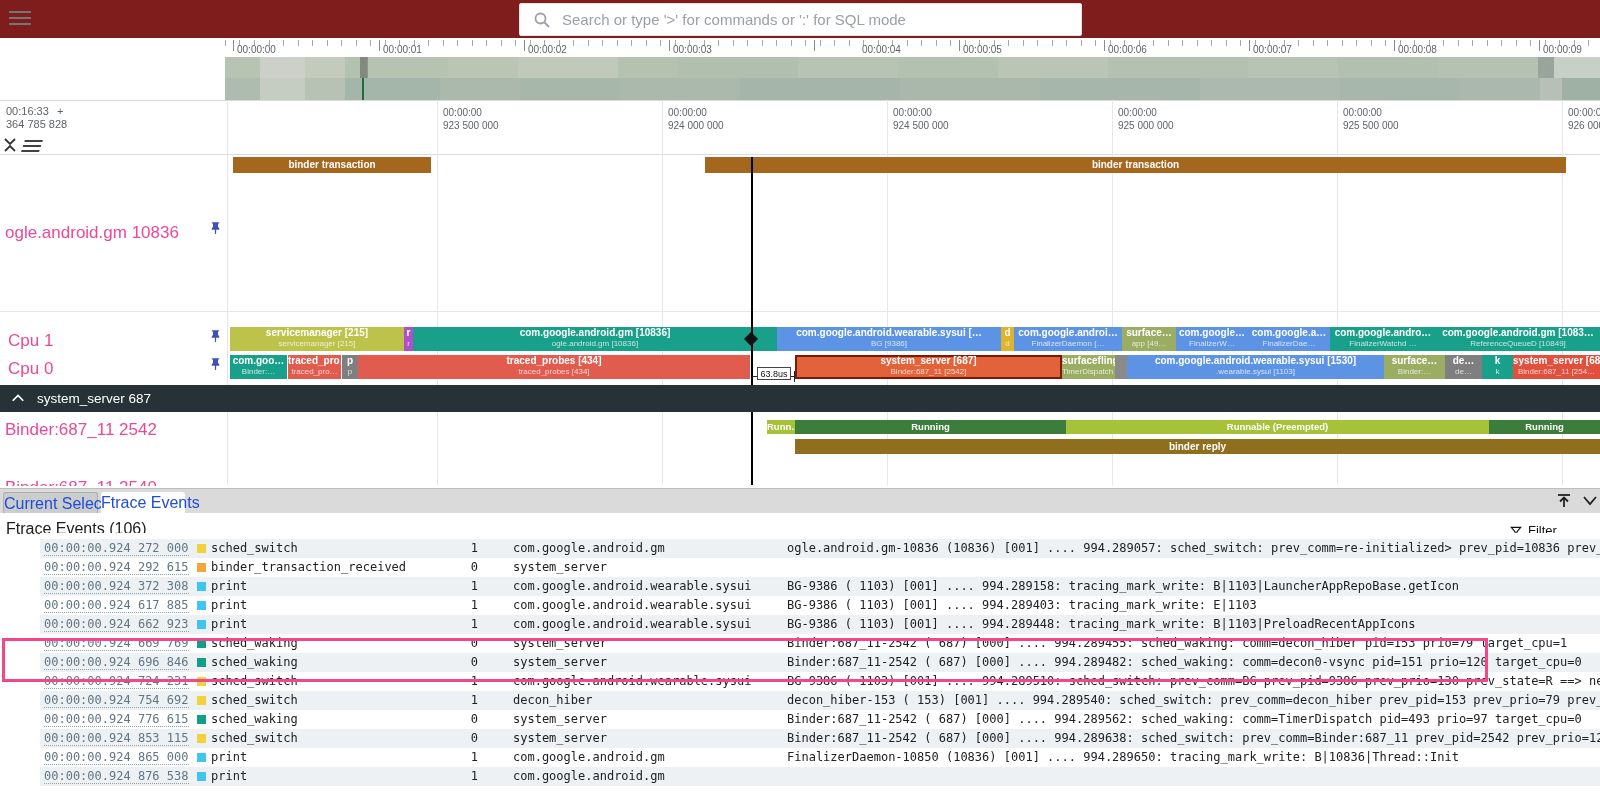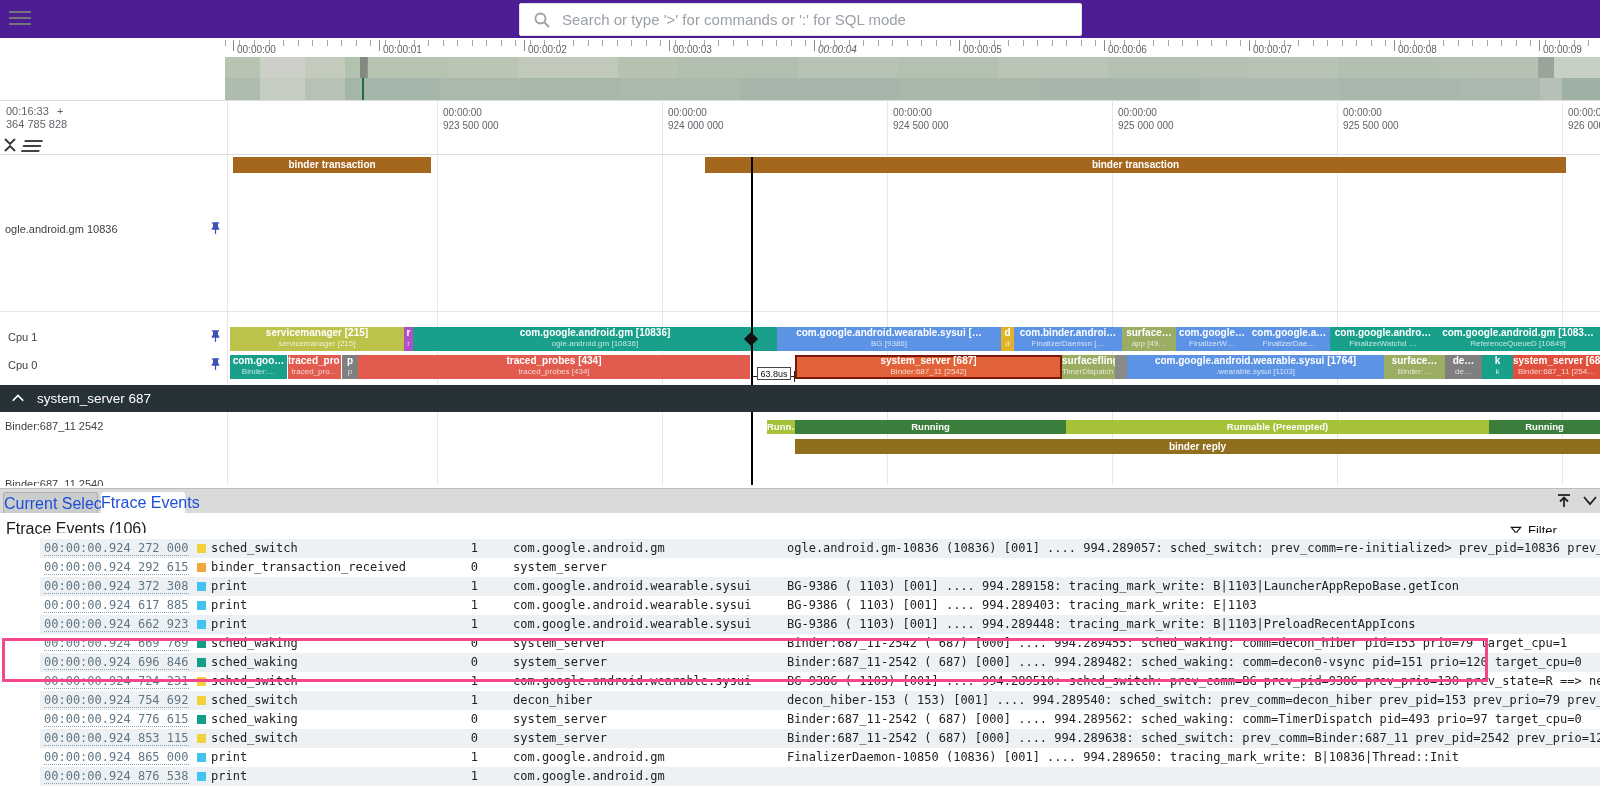--- a/index.html
+++ b/index.html
@@ -1,20 +1,20 @@
 <!DOCTYPE html>
 <html><head>
 <meta charset="utf-8">
 <style>
   html,body{margin:0;padding:0;background:#fff;}
   #stage{position:relative;width:1600px;height:809px;overflow:hidden;background:#fff;
          font-family:"Liberation Sans",sans-serif;-webkit-font-smoothing:antialiased;}
 
   
-  #topbar{position:absolute;left:0;top:0;width:1600px;height:38px;background:#4c1d95;text-align:right;}
+  #topbar{position:absolute;left:0;top:0;width:1600px;height:38px;background:#7f1d1d;text-align:right;}
   #hamburger{position:absolute;left:9px;top:11px;width:22px;height:16px;cursor:pointer;}
   #hamburger span{display:block;height:2px;background:#757575;margin-bottom:4px;}
   #searchbox{position:absolute;left:519px;top:3px;width:561px;height:31px;background:#fff;
              border:1px solid #e3e3e3;border-radius:2px;}
   #search-ph{position:absolute;left:42px;top:0;line-height:31px;font-size:15px;color:#9aa0a6;white-space:nowrap;}
   #search-ic{position:absolute;left:13px;top:7px;}
 
   
   #ruler1{position:absolute;left:0;top:38px;width:1600px;height:19px;background:#fff;}
   #minorticks{position:absolute;left:225px;top:2px;width:1375px;height:6px;
@@ -53,21 +53,21 @@
   #reply-band{top:284px;height:15px;}
 
   .slice{position:absolute;top:0;height:100%;overflow:hidden;text-align:center;color:#fff;
          white-space:nowrap;cursor:pointer;}
   .sl-t{display:block;font-size:10px;font-weight:bold;line-height:12px;}
   .sl-s{display:block;font-size:8px;line-height:9px;color:rgba(255,255,255,.75);}
   #async-gm .sl-t,#reply-band .sl-t{line-height:16px;}
   #state-band .sl-t{font-size:9.5px;line-height:14px;}
   .sel{box-shadow:inset 0 0 0 2px #7a180a;}
 
-  .tracklabel{position:absolute;font-size:11px;color:#404040;white-space:nowrap;}
+  .tracklabel{position:absolute;font-size:17px;color:#ec4899;white-space:nowrap;}
   #lbl-gm{left:5px;top:68px;}
   #lbl-cpu1{left:8px;top:176px;}
   #lbl-cpu0{left:8px;top:204px;}
   #lbl-binder{left:5px;top:265px;}
   #lbl-clip{left:5px;top:323px;height:8px;overflow:hidden;}
   .pin{position:absolute;cursor:pointer;}
   #gm-border{position:absolute;left:0;top:156px;width:1600px;height:1px;background:#e6e6e6;}
 
   #ss-header{position:absolute;left:0;top:230px;width:1600px;height:27px;background:#263238;}
   #ss-title{position:absolute;left:37px;top:6px;font-size:13.5px;font-weight:500;color:#fff;}
@@ -135,21 +135,21 @@
       <div id="minorticks"></div>
       <div class="majtick" style="left: 233px;"></div>
       <div class="tlab" style="left: 237px;">00:00:00</div>
       <div class="majtick" style="left: 379px;"></div>
       <div class="tlab" style="left: 383px;">00:00:01</div>
       <div class="majtick" style="left: 524px;"></div>
       <div class="tlab" style="left: 528px;">00:00:02</div>
       <div class="majtick" style="left: 669px;"></div>
       <div class="tlab" style="left: 673px;">00:00:03</div>
       <div class="majtick" style="left: 814px;"></div>
-      <div class="tlab" style="left: 818px; font-style: italic;">00:00:04</div>
+      <div class="tlab" style="left: 862px;">00:00:04</div>
       <div class="majtick" style="left: 959px;"></div>
       <div class="tlab" style="left: 963px;">00:00:05</div>
       <div class="majtick" style="left: 1104px;"></div>
       <div class="tlab" style="left: 1108px;">00:00:06</div>
       <div class="majtick" style="left: 1249px;"></div>
       <div class="tlab" style="left: 1253px;">00:00:07</div>
       <div class="majtick" style="left: 1394px;"></div>
       <div class="tlab" style="left: 1398px;">00:00:08</div>
       <div class="majtick" style="left: 1539px;"></div>
       <div class="tlab" style="left: 1543px;">00:00:09</div>
@@ -281,21 +281,21 @@
         </div>
         <div class="slice" style="left: 777px; width: 224px; background: rgb(92, 147, 229);">
           <span class="sl-t">com.google.android.wearable.sysui […</span>
           <span class="sl-s">BG [9386]</span>
         </div>
         <div class="slice" style="left: 1001px; width: 13px; background: rgb(223, 179, 44);">
           <span class="sl-t">d</span>
           <span class="sl-s">d</span>
         </div>
         <div class="slice" style="left: 1014px; width: 108px; background: rgb(92, 147, 229);">
-          <span class="sl-t">com.binder.androi…</span>
+          <span class="sl-t">com.google.androi…</span>
           <span class="sl-s">FinalizerDaemon […</span>
         </div>
         <div class="slice" style="left: 1122px; width: 54px; background: rgb(154, 173, 99);">
           <span class="sl-t">surface…</span>
           <span class="sl-s">app [49…</span>
         </div>
         <div class="slice" style="left: 1176px; width: 72px; background: rgb(92, 147, 229);">
           <span class="sl-t">com.google…</span>
           <span class="sl-s">FinalizerW…</span>
         </div>
@@ -340,21 +340,21 @@
         </div>
         <div class="slice" style="left: 1062px; width: 53px; background: rgb(154, 173, 99);">
           <span class="sl-t">surfaceflinger…</span>
           <span class="sl-s">TimerDispatch …</span>
         </div>
         <div class="slice" style="left: 1115px; width: 12px; background: rgb(138, 138, 138);">
           <span class="sl-t"></span>
           <span class="sl-s"></span>
         </div>
         <div class="slice" style="left: 1127px; width: 257px; background: rgb(92, 147, 229);">
-          <span class="sl-t">com.google.android.wearable.sysui [1764]</span>
+          <span class="sl-t">com.google.android.wearable.sysui [1530]</span>
           <span class="sl-s">.wearable.sysui [1103]</span>
         </div>
         <div class="slice" style="left: 1384px; width: 61px; background: rgb(154, 173, 99);">
           <span class="sl-t">surface…</span>
           <span class="sl-s">Binder:…</span>
         </div>
         <div class="slice" style="left: 1445px; width: 37px; background: rgb(127, 127, 127);">
           <span class="sl-t">de…</span>
           <span class="sl-s">de…</span>
         </div>

